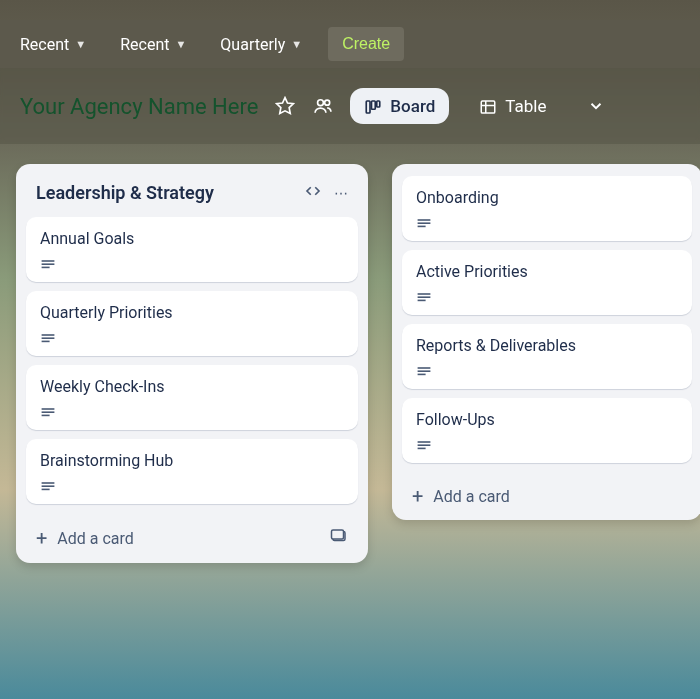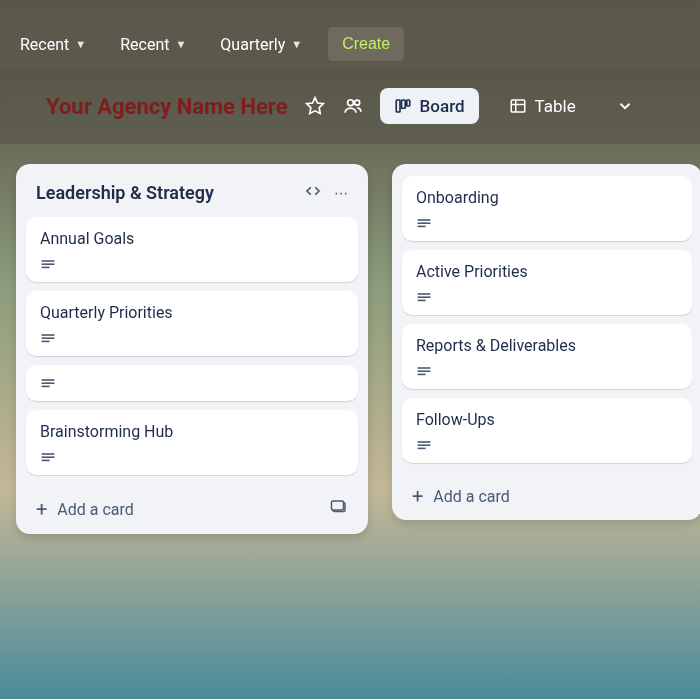--- a/index.html
+++ b/index.html
@@ -47,40 +47,39 @@
     .boardheader {
       height: 76px;
       display: flex;
       align-items: center;
       padding: 0 20px;
       gap: 16px;
       background: rgba(60,58,48,0.25);
       backdrop-filter: blur(2px);
     }
     .board-title {
-      color: #7f1d1d;
+      color: #14532d;
       font-size: 22px;
-      font-weight: 700;
-      margin-left: 26px;
+      font-weight: 400;
     }
     .hdr-icon {
       color: #fff;
       width: 22px;
       height: 22px;
       display: flex;
       align-items: center;
       justify-content: center;
       cursor: pointer;
     }
     .view-btn {
       display: flex;
-      align-items: center;
+      align-items: flex-end;
       gap: 8px;
       padding: 8px 14px;
-      border-radius: 8px;
+      border-radius: 13px;
       font-size: 17px;
       cursor: pointer;
       color: #fff;
     }
     .view-btn.active {
       background: #eef1f5;
       color: #1f2d4a;
       font-weight: 500;
     }
     .view-btn svg, .hdr-icon svg { display: block; }
@@ -243,20 +242,21 @@
       <div class="card-title">Quarterly Priorities</div>
       <span class="desc-icon">
         <svg width="16" height="14" viewBox="0 0 20 16" fill="none" stroke="currentColor" stroke-width="2">
             <line x1="2" y1="3" x2="18" y2="3"></line>
             <line x1="2" y1="7" x2="18" y2="7"></line>
             <line x1="2" y1="11" x2="12" y2="11"></line>
           </svg>
       </span>
     </div>
     <div class="card">
+      <div class="card-title">Weekly Check-Ins</div>
       <span class="desc-icon">
         <svg width="16" height="14" viewBox="0 0 20 16" fill="none" stroke="currentColor" stroke-width="2">
             <line x1="2" y1="3" x2="18" y2="3"></line>
             <line x1="2" y1="7" x2="18" y2="7"></line>
             <line x1="2" y1="11" x2="12" y2="11"></line>
           </svg>
       </span>
     </div>
     <div class="card">
       <div class="card-title">Brainstorming Hub</div>

